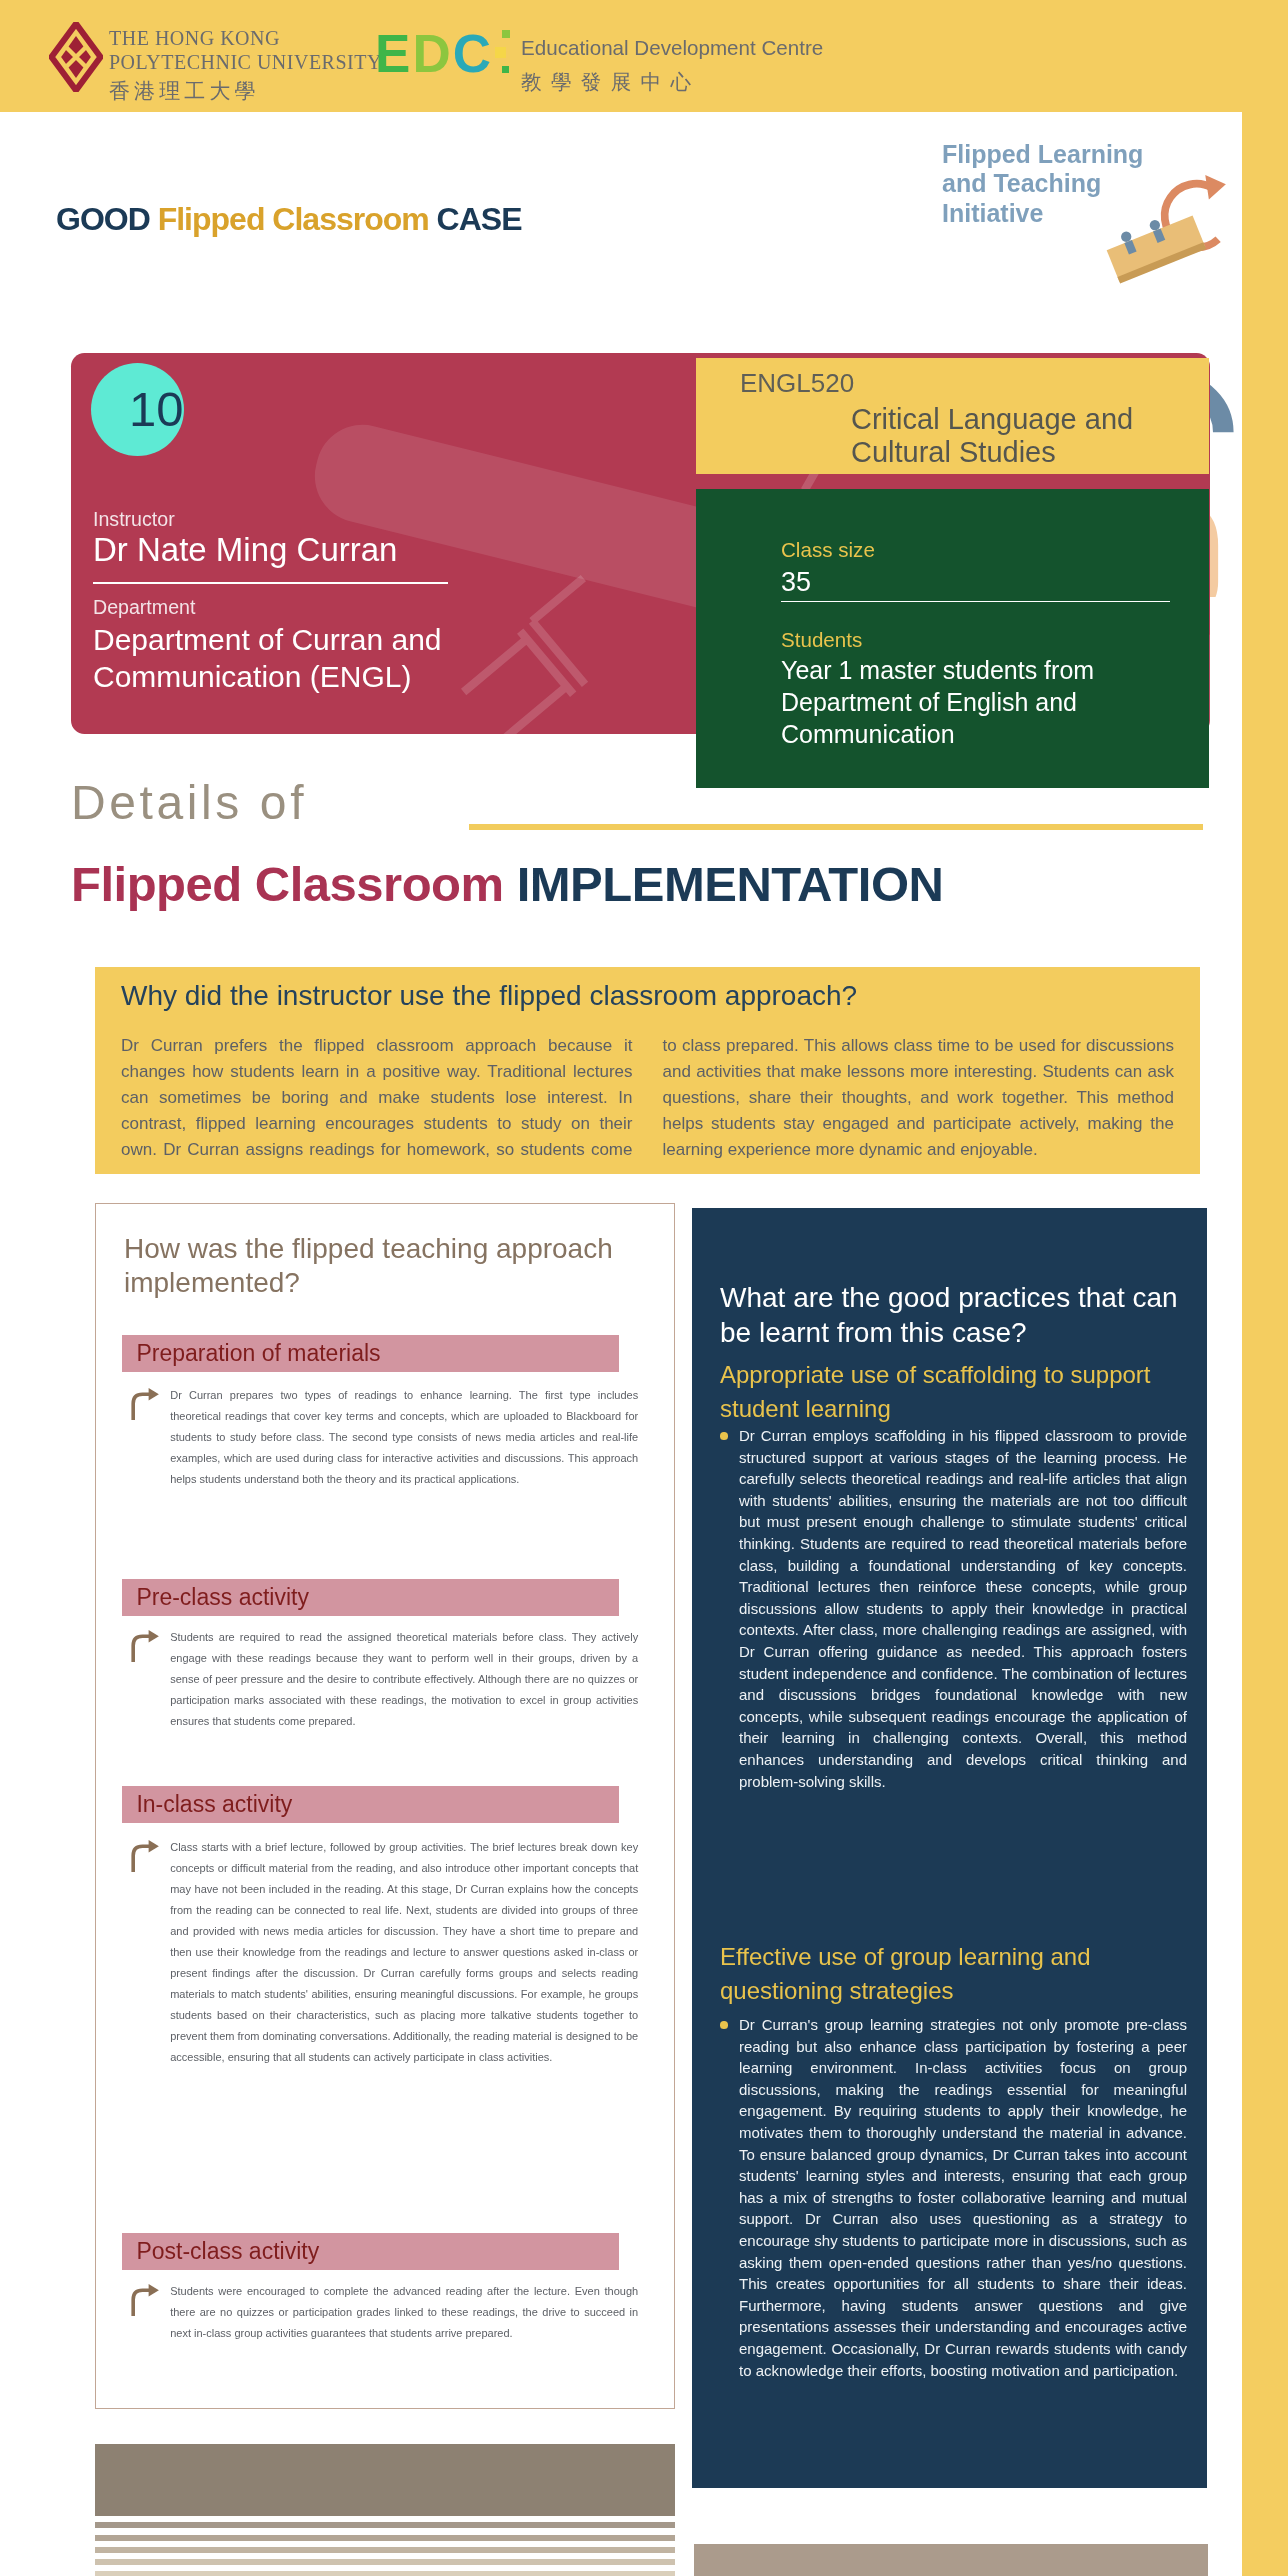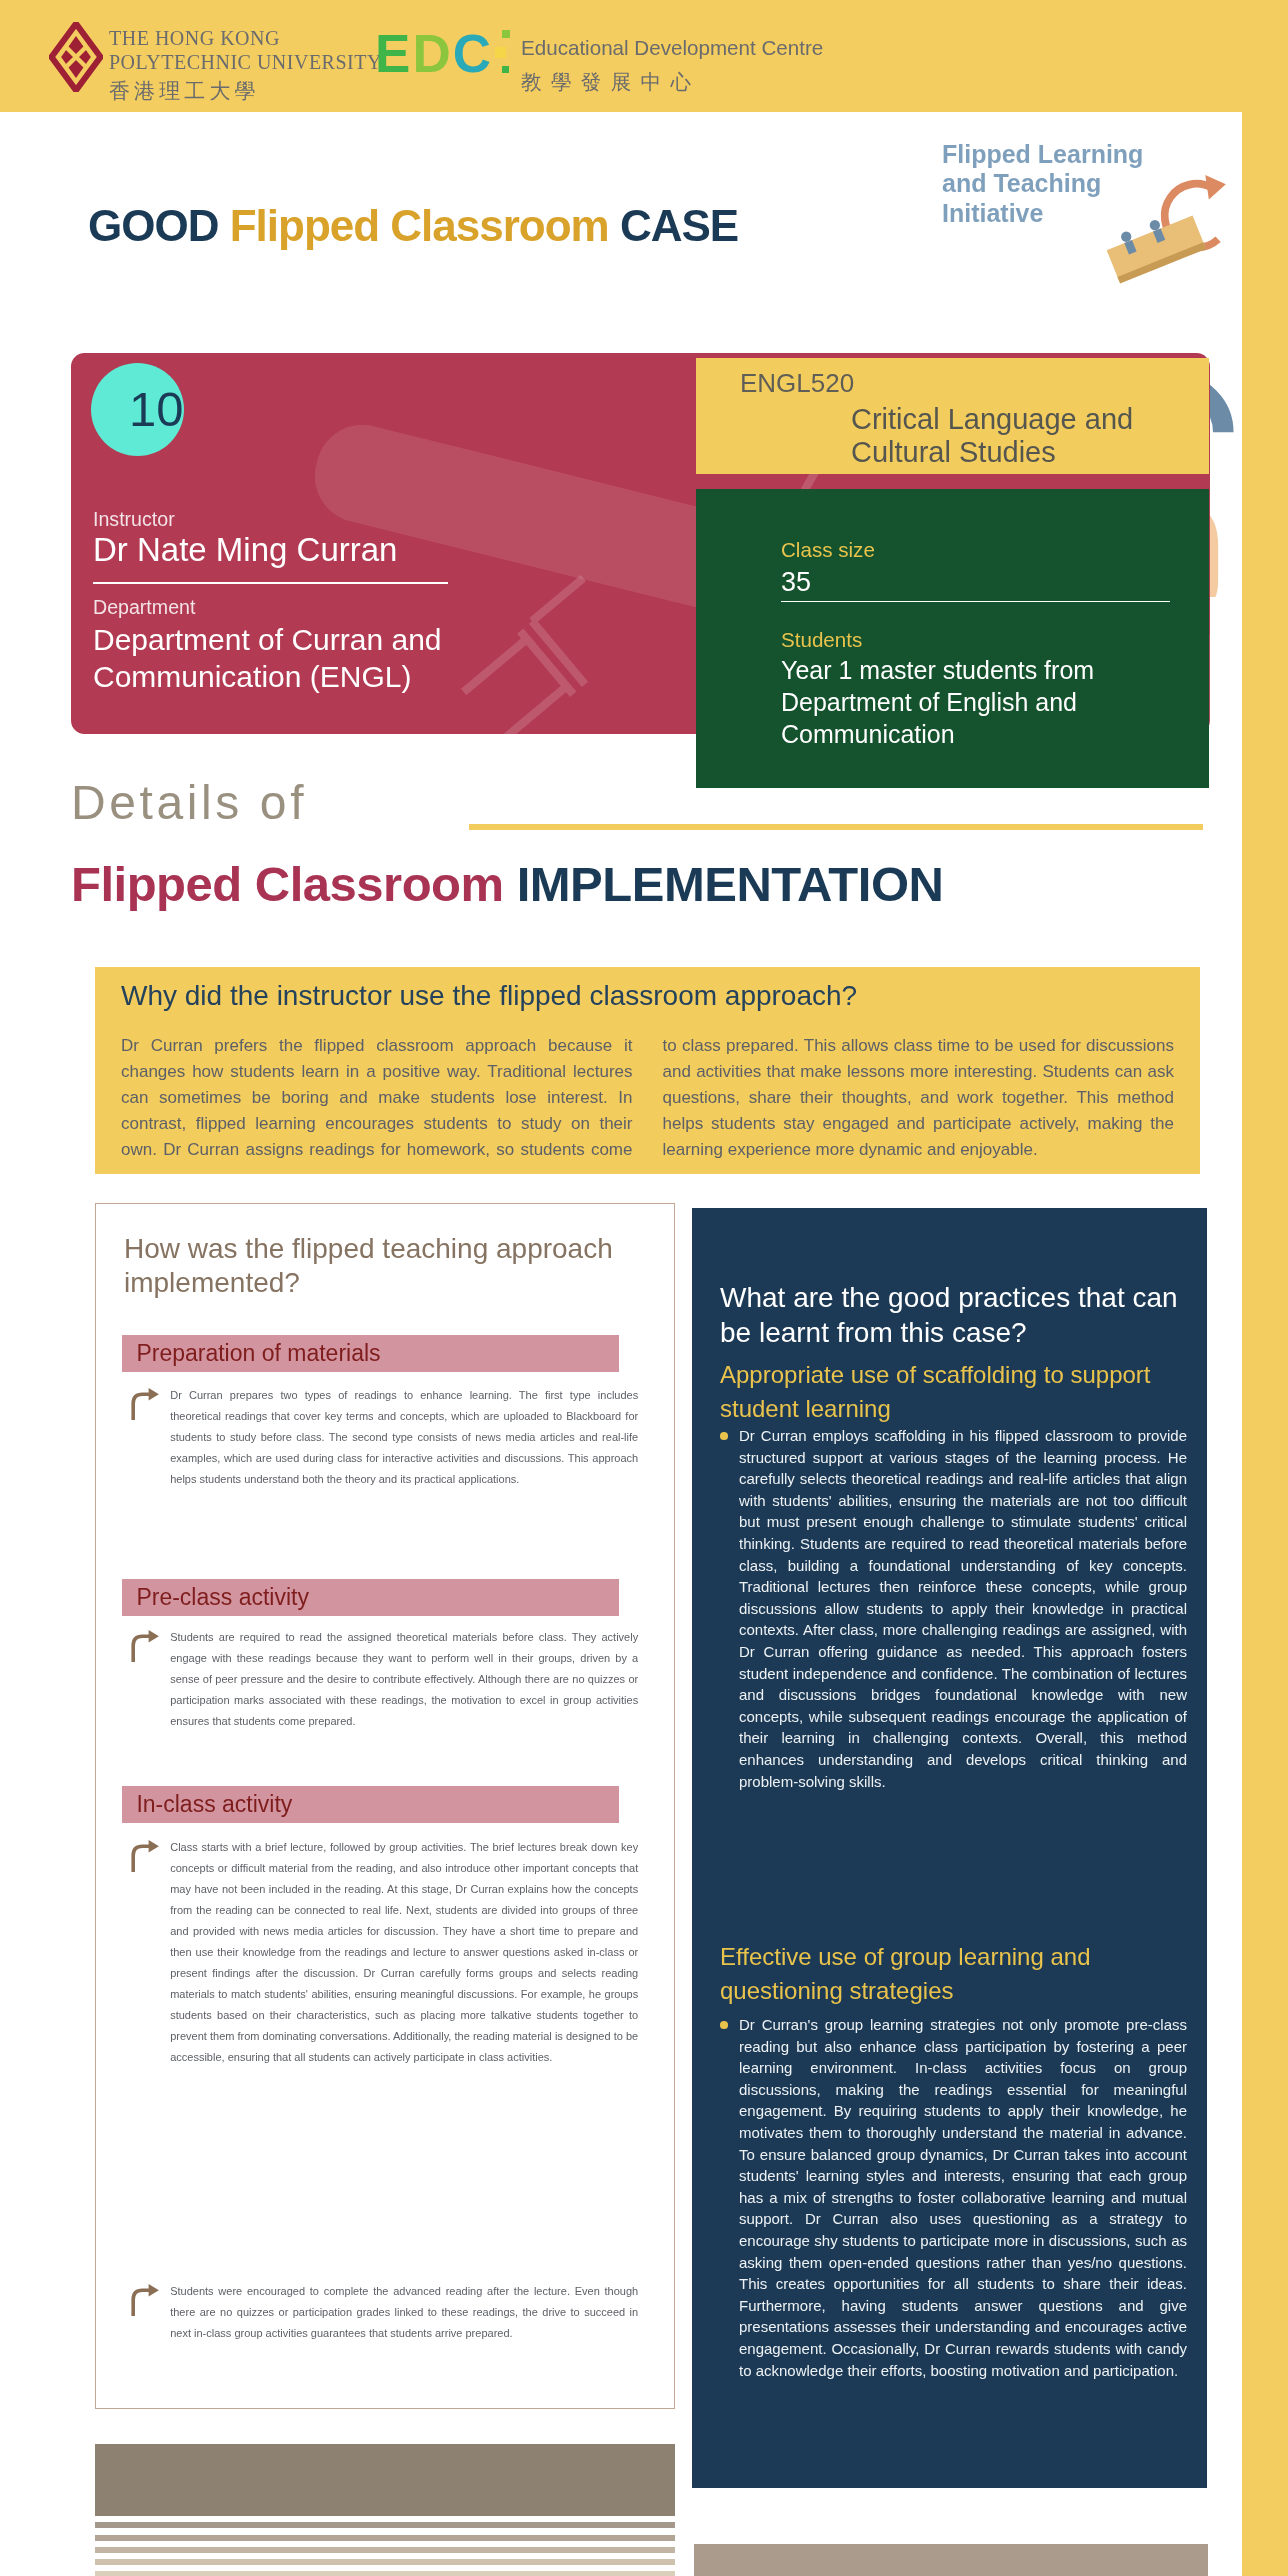--- a/index.html
+++ b/index.html
@@ -20,21 +20,21 @@
   .edc-sq2{left:495px;top:47px;width:11.3px;height:11.3px;background:#F5D648;}
   .edc-sq3{left:502px;top:66px;width:7.2px;height:7.2px;background:#3FB549;}
   .edc-text{left:521px;top:36px;color:#6A6B6D;}
   .edc-text .en{font-size:20.6px;}
   .edc-text .zh{font-size:20.6px;letter-spacing:9.3px;margin-top:8.2px;}
 
   
   .side-strip{left:1242px;top:0;width:46px;height:3366px;background:#F4CD60;}
 
   
-  .main-title{left:88px;top:201px;font-size:44px;font-weight:bold;letter-spacing:-1px;white-space:nowrap;}
+  .main-title{left:56px;top:201px;font-size:32px;font-weight:bold;letter-spacing:-1px;white-space:nowrap;}
   .main-title .navy{color:#1B3A56;}
   .main-title .gold{color:#D9A22B;}
   .initiative{left:942px;top:140px;width:247px;font-size:25px;font-weight:bold;
               line-height:1.17;color:#7FA0BC;}
 
   
   .red-card{left:71px;top:353px;width:1139px;height:381px;background:#B23A52;
             border-radius:13.4px;overflow:hidden;}
   .case-circle{left:19.6px;top:9.8px;width:93px;height:93px;border-radius:50%;
                background:#5eead4;display:flex;align-items:center;justify-content:flex-end;}
@@ -249,20 +249,21 @@
 
     <div class="abs banner banner-in">In-class activity</div>
     <div class="abs how-item item-in">
       <svg class="arrow-ic" width="37" height="37" viewBox="0 0 72 72">
         <path d="M14 66 V34 Q14 16 32 16 H48" fill="none" stroke="#8A6F55" stroke-width="7"></path>
         <path d="M44 4 L64 16 L44 28 Z" fill="#8A6F55"></path>
       </svg>
       <div class="how-text">Class starts with a brief lecture, followed by group activities. The brief lectures break down key concepts or difficult material from the reading, and also introduce other important concepts that may have not been included in the reading. At this stage, Dr Curran explains how the concepts from the reading can be connected to real life. Next, students are divided into groups of three and provided with news media articles for discussion. They have a short time to prepare and then use their knowledge from the readings and lecture to answer questions asked in-class or present findings after the discussion. Dr Curran carefully forms groups and selects reading materials to match students' abilities, ensuring meaningful discussions. For example, he groups students based on their characteristics, such as placing more talkative students together to prevent them from dominating conversations. Additionally, the reading material is designed to be accessible, ensuring that all students can actively participate in class activities.</div>
     </div>
 
+    <div class="abs banner banner-post">Post-class activity</div>
     <div class="abs how-item item-post">
       <svg class="arrow-ic" width="37" height="37" viewBox="0 0 72 72">
         <path d="M14 66 V34 Q14 16 32 16 H48" fill="none" stroke="#8A6F55" stroke-width="7"></path>
         <path d="M44 4 L64 16 L44 28 Z" fill="#8A6F55"></path>
       </svg>
       <div class="how-text">Students were encouraged to complete the advanced reading after the lecture. Even though there are no quizzes or participation grades linked to these readings, the drive to succeed in next in-class group activities guarantees that students arrive prepared.</div>
     </div>
   </div>
 
   <div class="abs navy-box">

